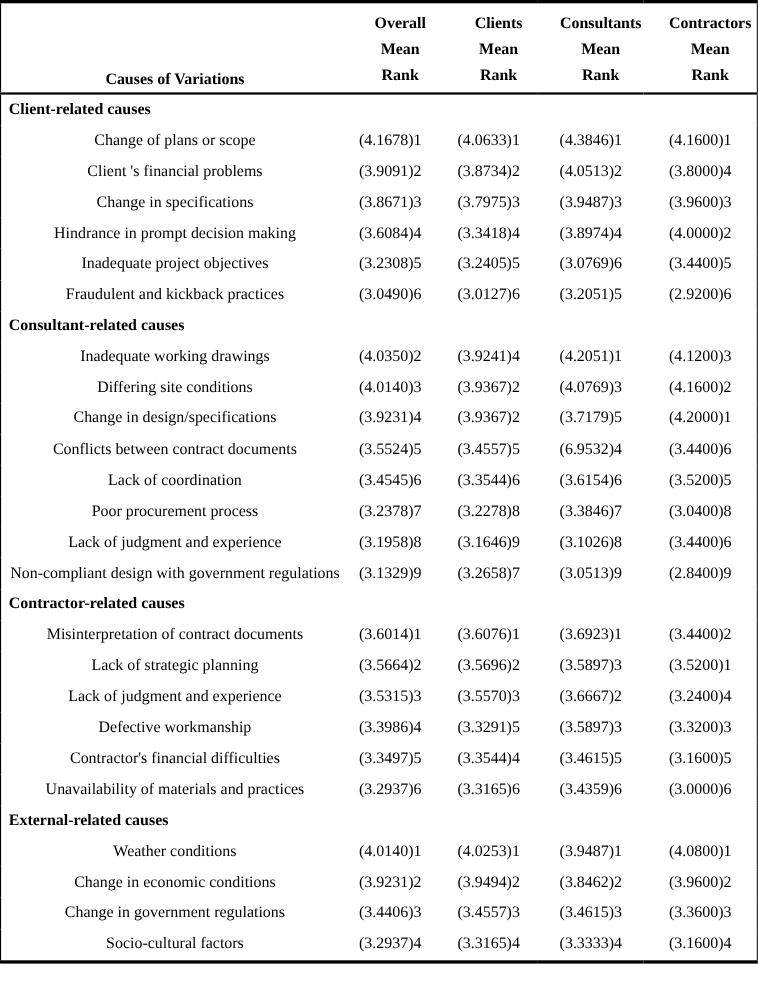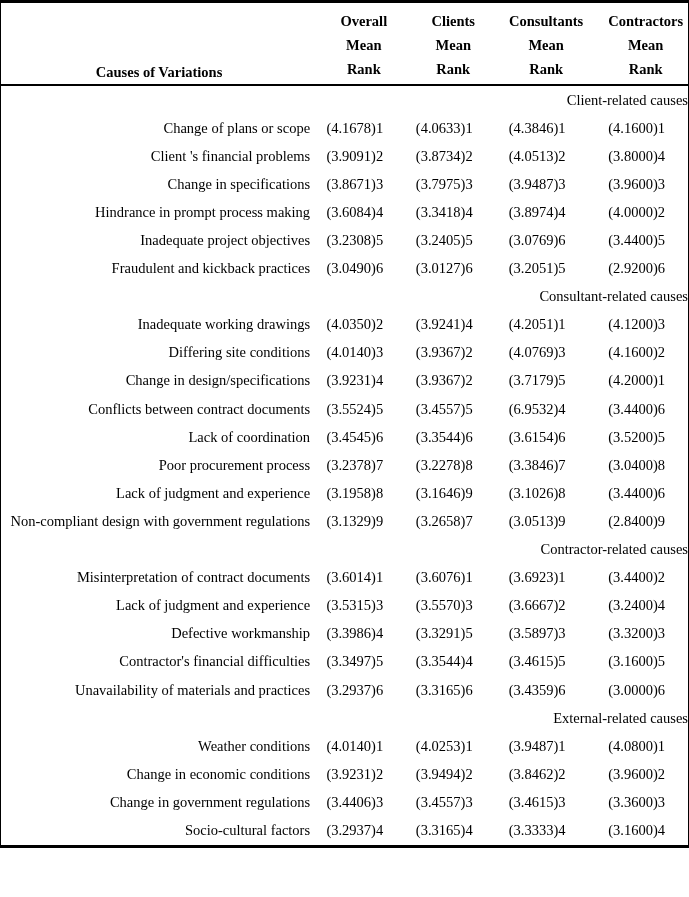--- a/index.html
+++ b/index.html
@@ -45,26 +45,26 @@
     line-height: 24px;
     display: inline-block;
     margin-left: 18px;
   }
   tbody td {
     height: 28.1px;
     padding: 0;
     vertical-align: middle;
   }
   td.section-title {
-    font-weight: normal;
-    text-align: right;
-    padding-left: 22px;
+    font-weight: bold;
+    text-align: left;
+    padding-left: 7px;
   }
   td.cause {
-    text-align: right;
+    text-align: center;
     padding-left: 7px;
     white-space: nowrap;
     overflow: hidden;
   }
   td.num {
     text-align: center;
     white-space: nowrap;
   }
 </style>
 </head>
@@ -125,21 +125,21 @@
           <td class="num">(3.8000)4</td>
         </tr>
         <tr>
           <td class="cause">Change in specifications</td>
           <td class="num">(3.8671)3</td>
           <td class="num">(3.7975)3</td>
           <td class="num">(3.9487)3</td>
           <td class="num">(3.9600)3</td>
         </tr>
         <tr>
-          <td class="cause">Hindrance in prompt process making</td>
+          <td class="cause">Hindrance in prompt decision making</td>
           <td class="num">(3.6084)4</td>
           <td class="num">(3.3418)4</td>
           <td class="num">(3.8974)4</td>
           <td class="num">(4.0000)2</td>
         </tr>
         <tr>
           <td class="cause">Inadequate project objectives</td>
           <td class="num">(3.2308)5</td>
           <td class="num">(3.2405)5</td>
           <td class="num">(3.0769)6</td>
@@ -215,20 +215,27 @@
           <td colspan="5" class="section-title">Contractor-related causes</td>
         </tr>
         <tr>
           <td class="cause">Misinterpretation of contract documents</td>
           <td class="num">(3.6014)1</td>
           <td class="num">(3.6076)1</td>
           <td class="num">(3.6923)1</td>
           <td class="num">(3.4400)2</td>
         </tr>
         <tr>
+          <td class="cause">Lack of strategic planning</td>
+          <td class="num">(3.5664)2</td>
+          <td class="num">(3.5696)2</td>
+          <td class="num">(3.5897)3</td>
+          <td class="num">(3.5200)1</td>
+        </tr>
+        <tr>
           <td class="cause">Lack of judgment and experience</td>
           <td class="num">(3.5315)3</td>
           <td class="num">(3.5570)3</td>
           <td class="num">(3.6667)2</td>
           <td class="num">(3.2400)4</td>
         </tr>
         <tr>
           <td class="cause">Defective workmanship</td>
           <td class="num">(3.3986)4</td>
           <td class="num">(3.3291)5</td>

